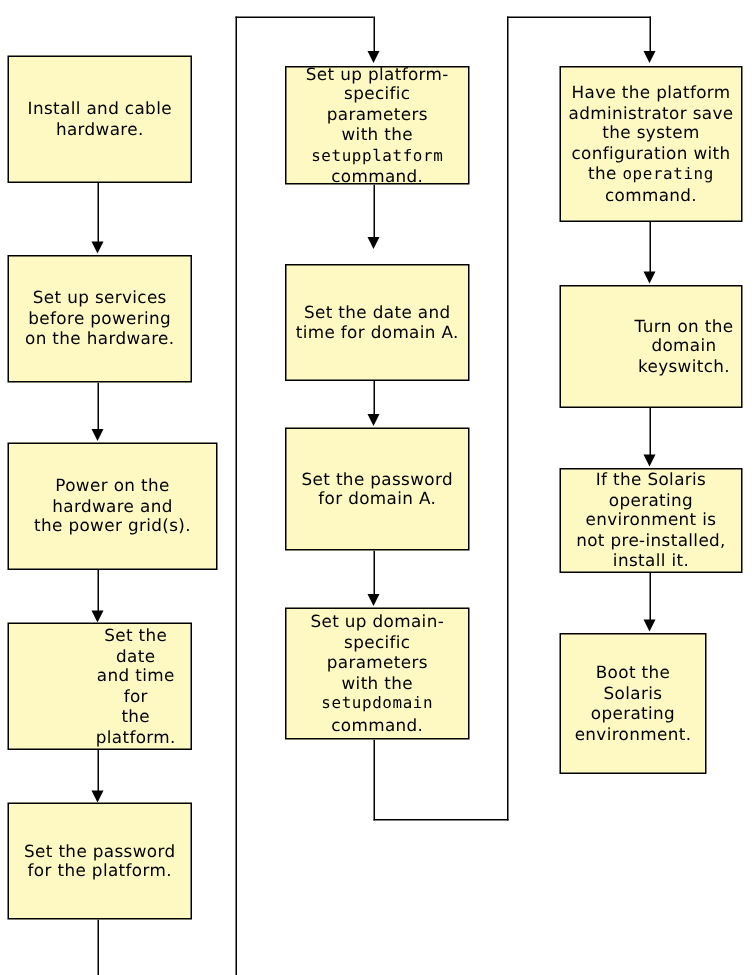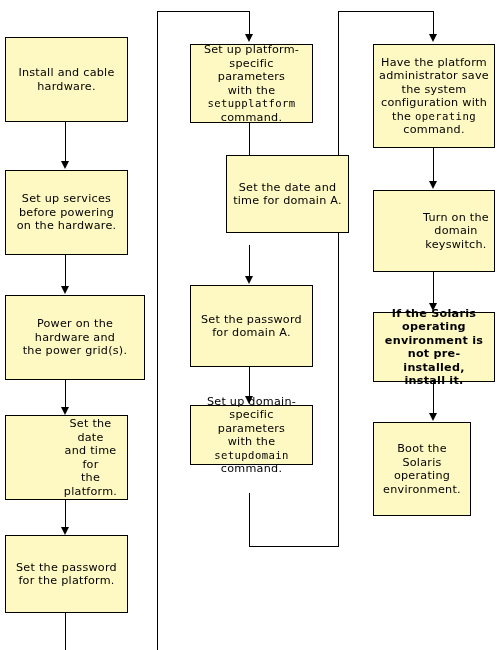--- a/index.html
+++ b/index.html
@@ -147,31 +147,31 @@
   </div>
 
   <div class="node" style="left:190px; top:44px; width:123px; height:79px;">
     <span class="node-label"><span>Set up platform-
 specific  parameters
 with  the</span>
 <span class="mono">setupplatform</span>
 <span>command.</span></span>
   </div>
 
-  <div class="node" style="left:190px; top:155px; width:123px; height:78px;margin-left:36px;">
+  <div class="node" style="left:190px; top:176px; width:123px; height:78px;">
     <span class="node-label">Set the date and
 time for domain A.</span>
   </div>
 
   <div class="node" style="left:190px; top:285px; width:123px; height:82px;">
     <span class="node-label">Set the password
 for domain A.</span>
   </div>
 
-  <div class="node" style="left:190px; top:405px; width:123px; height:60px;">
+  <div class="node" style="left:190px; top:405px; width:123px; height:88px;">
     <span class="node-label"><span>Set up domain-
 specific  parameters
 with the</span>
 <span class="mono">setupdomain</span>
 <span>command.</span></span>
   </div>
 
   <div class="node" style="left:373px; top:44px; width:122px; height:104px;">
     <span class="node-label"><span>Have the platform
 administrator save
@@ -179,21 +179,21 @@
 configuration with
 the</span> <span class="mono">operating</span>
 <span>command.</span></span>
   </div>
 
   <div class="node" style="left:373px; top:190px; width:122px; height:82px;padding-left:44px;">
     <span class="node-label">Turn on the
 domain keyswitch.</span>
   </div>
 
-  <div class="node" style="left:373px; top:312px; width:122px; height:70px;font-weight:bold;">
+  <div class="node" style="left:373px; top:312px; width:122px; height:70px;">
     <span class="node-label">If the Solaris
 operating
 environment is
 not pre-installed,
 install it.</span>
   </div>
 
   <div class="node" style="left:373px; top:422px; width:98px; height:94px;">
     <span class="node-label">Boot the Solaris
 operating

